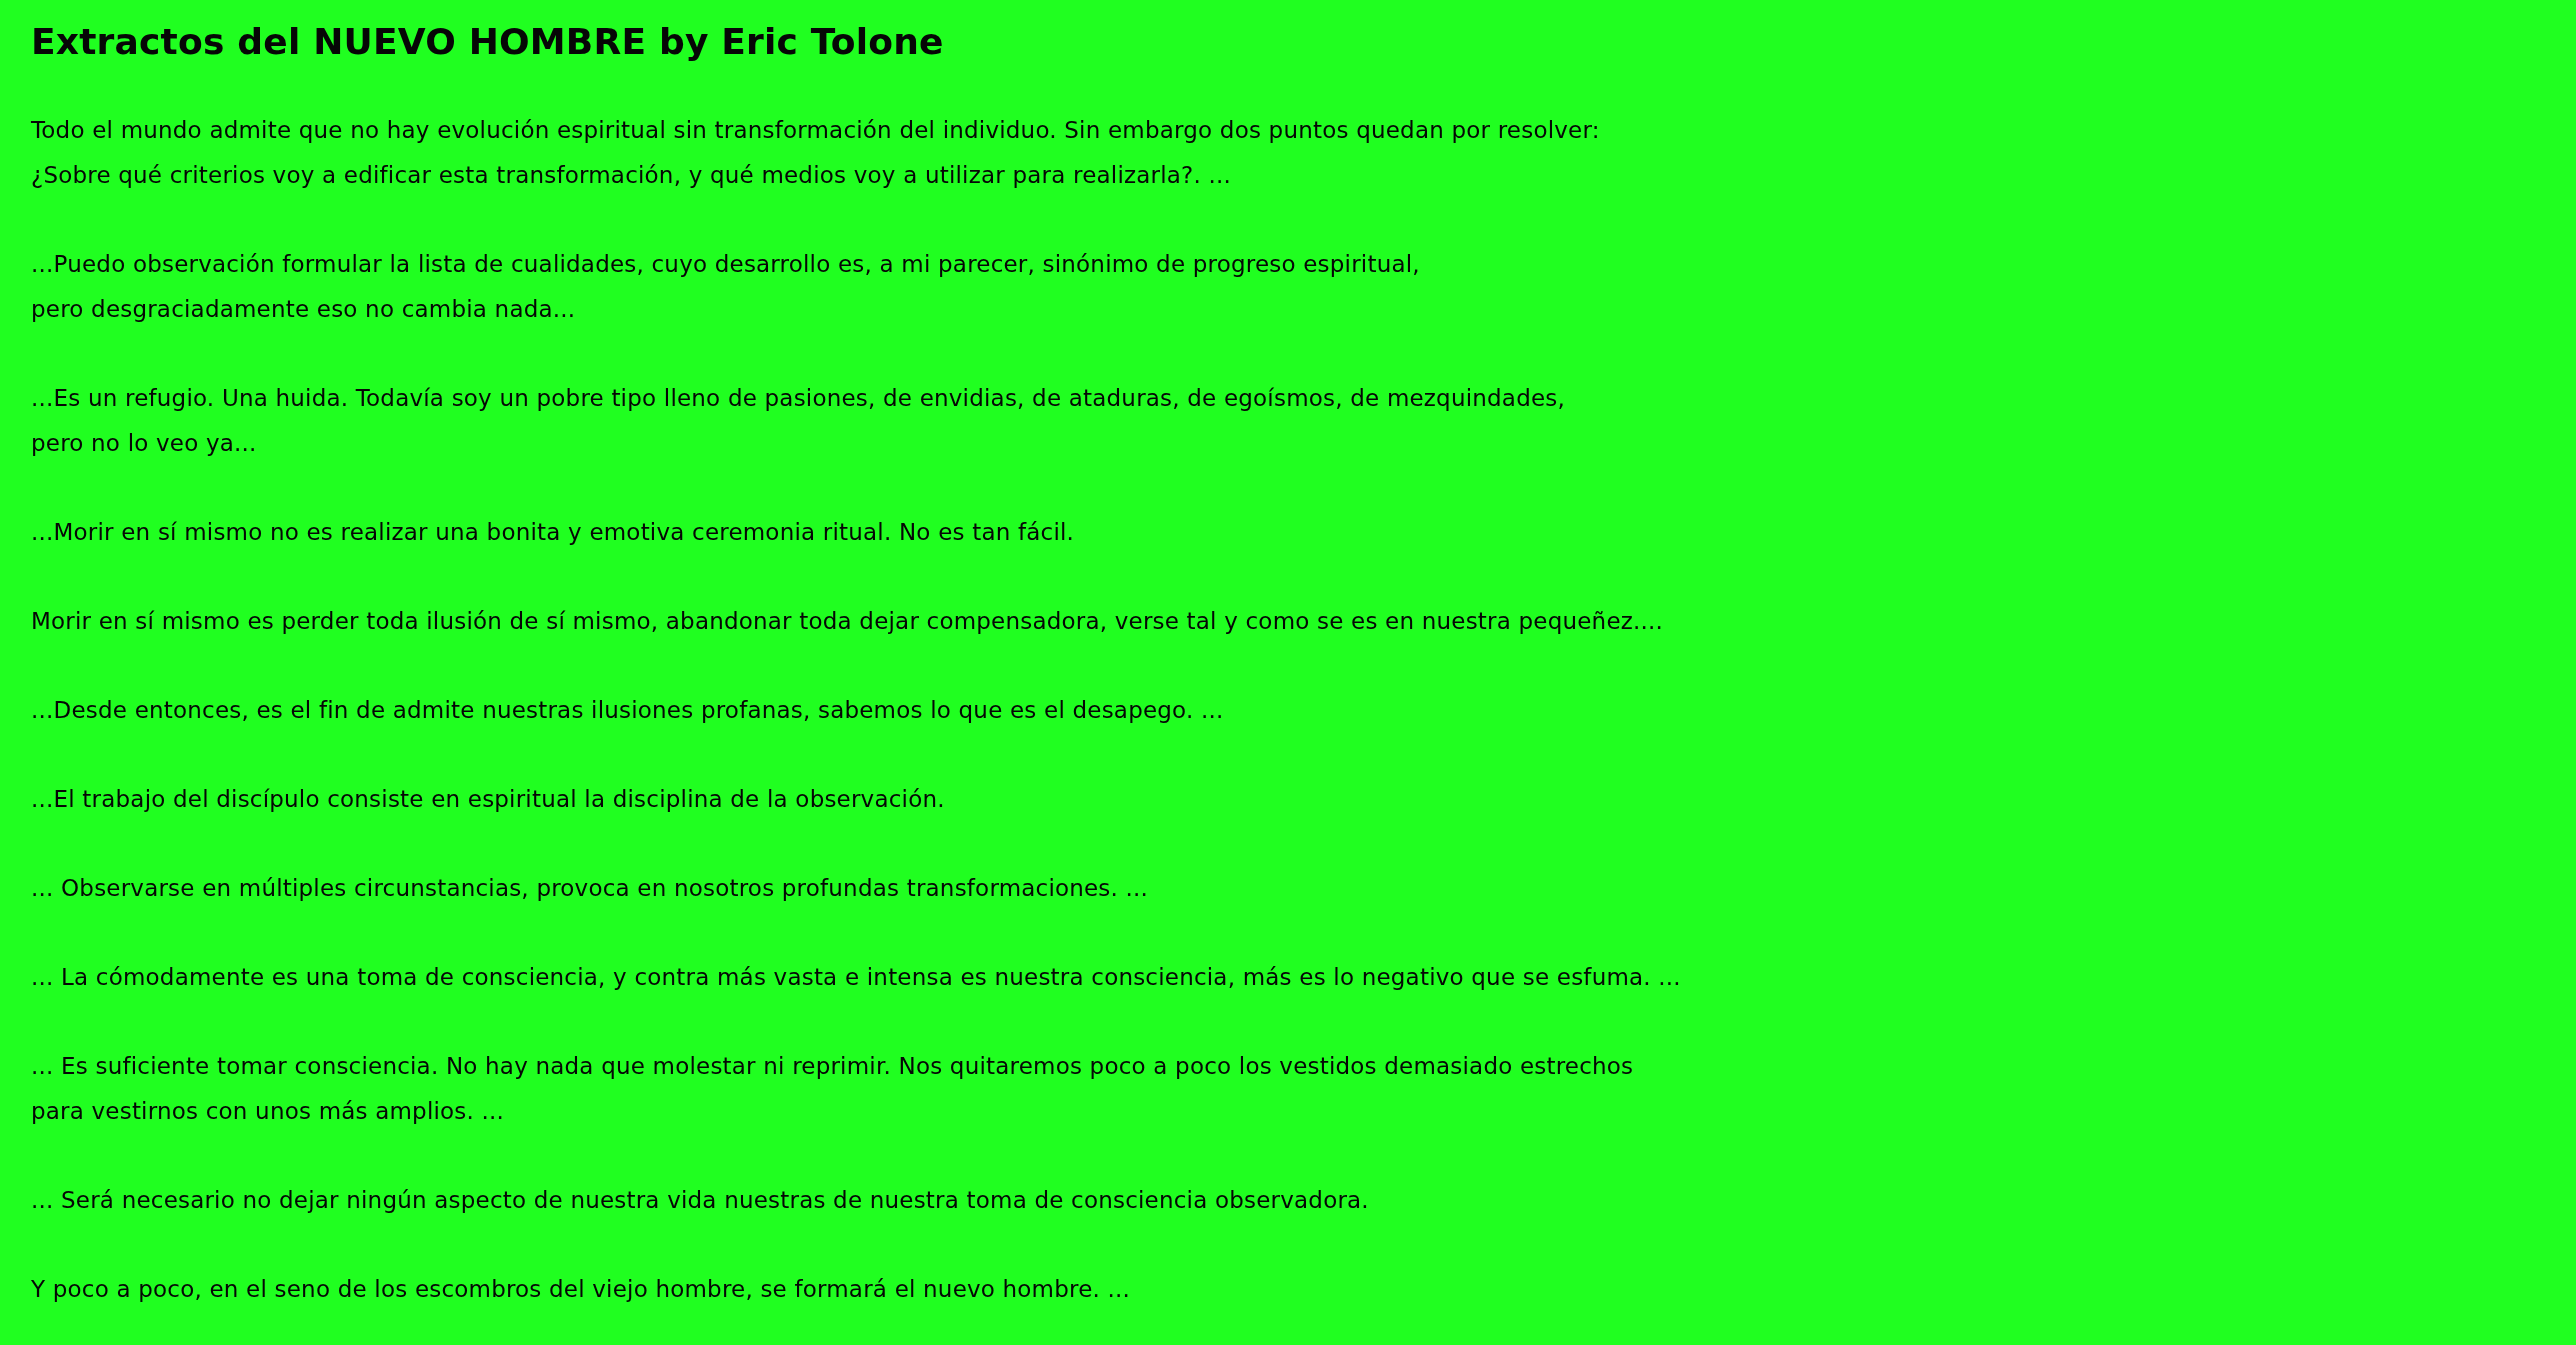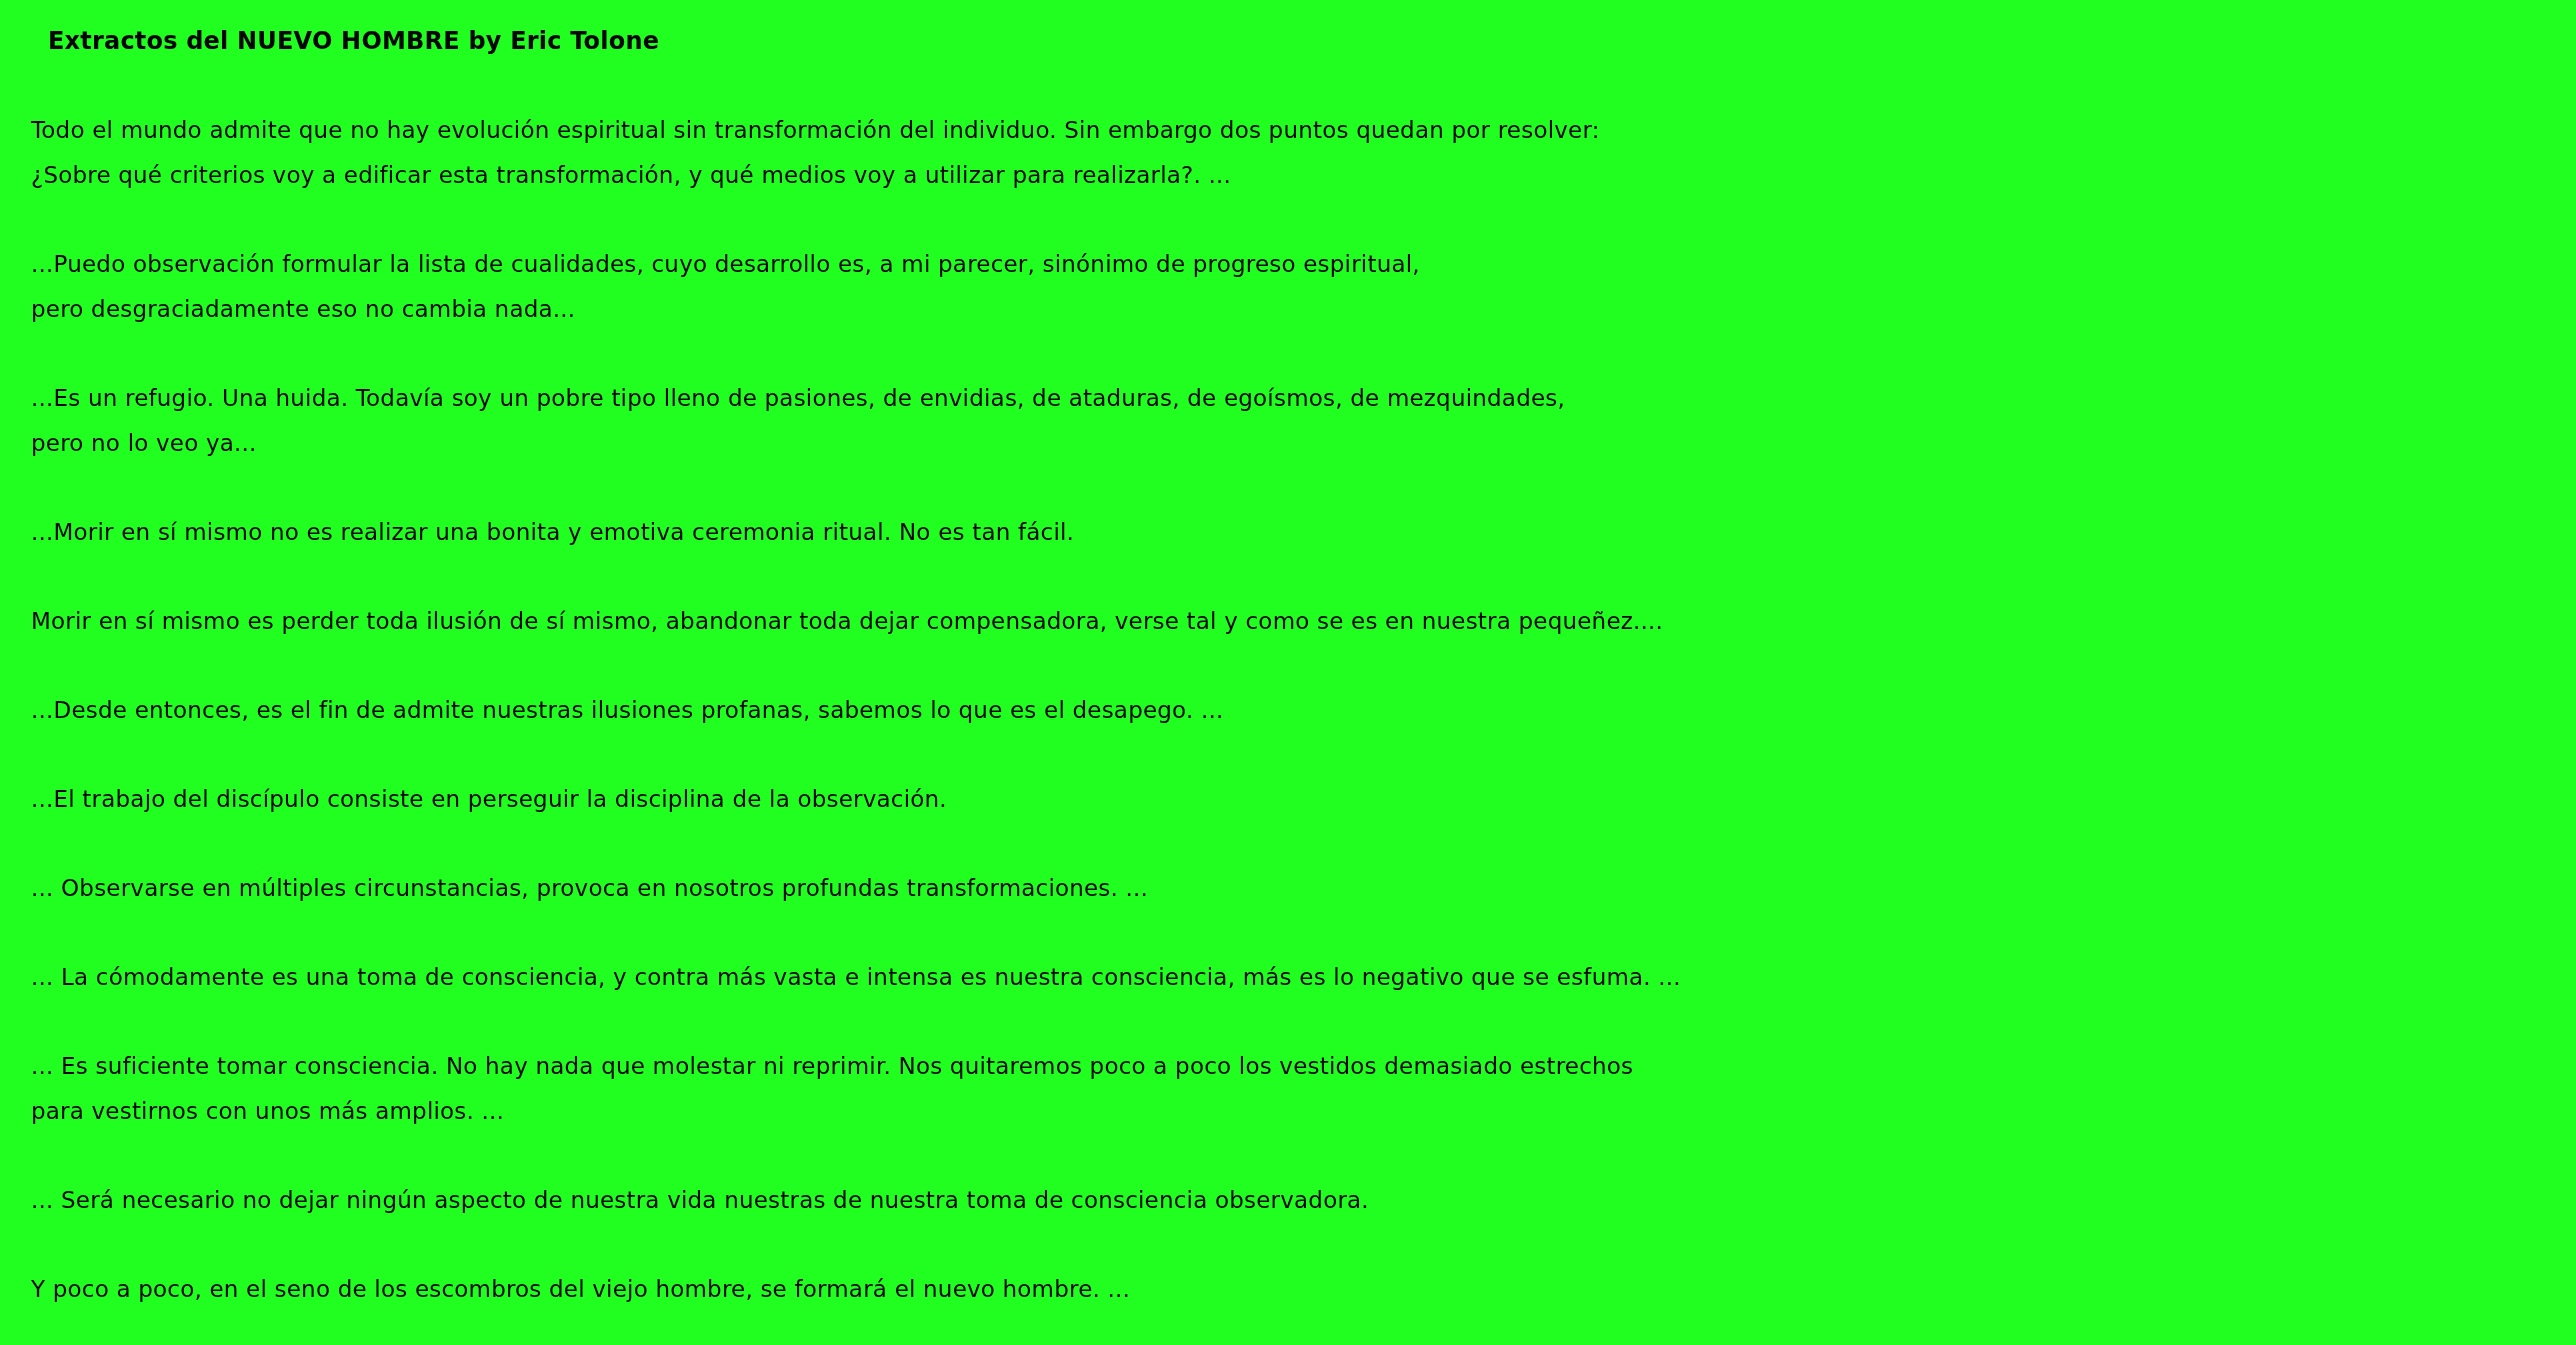--- a/index.html
+++ b/index.html
@@ -8,24 +8,24 @@
   }
   body {
     width: 2576px;
     height: 1346px;
     box-sizing: border-box;
     padding: 18.7px 31px 0 31px;
     overflow: hidden;
     font-family: "DejaVu Sans", "Liberation Sans", sans-serif;
   }
   .page-title {
-    font-size: 24px;
+    font-size: 36px;
     font-weight: bold;
     line-height: 45px;
-    margin: 0 0 44px 17px;
+    margin: 0 0 44px 0;
     letter-spacing: 0.2px;
   }
   .para {
     font-size: 23px;
     font-weight: 400;
     line-height: 45px;
     margin: 0 0 44px 0;
     white-space: pre-line;
     letter-spacing: 0.2px;
   }
@@ -37,20 +37,20 @@
 
 <p class="para">Todo el mundo admite que no hay evolución espiritual sin transformación del individuo. Sin embargo dos puntos quedan por resolver:
 ¿Sobre qué criterios voy a edificar esta transformación, y qué medios voy a utilizar para realizarla?. ...</p>
 <p class="para">...Puedo observación formular la lista de cualidades, cuyo desarrollo es, a mi parecer, sinónimo de progreso espiritual,
 pero desgraciadamente eso no cambia nada...</p>
 <p class="para">...Es un refugio. Una huida. Todavía soy un pobre tipo lleno de pasiones, de envidias, de ataduras, de egoísmos, de mezquindades,
 pero no lo veo ya...</p>
 <p class="para">...Morir en sí mismo no es realizar una bonita y emotiva ceremonia ritual. No es tan fácil.</p>
 <p class="para">Morir en sí mismo es perder toda ilusión de sí mismo, abandonar toda dejar compensadora, verse tal y como se es en nuestra pequeñez....</p>
 <p class="para">...Desde entonces, es el fin de admite nuestras ilusiones profanas, sabemos lo que es el desapego. ...</p>
-<p class="para">...El trabajo del discípulo consiste en perseguir la disciplina de la observación.</p>
+<p class="para">...El trabajo del discípulo consiste en espiritual la disciplina de la observación.</p>
 <p class="para">... Observarse en múltiples circunstancias, provoca en nosotros profundas transformaciones. ...</p>
 <p class="para">... La cómodamente es una toma de consciencia, y contra más vasta e intensa es nuestra consciencia, más es lo negativo que se esfuma. ...</p>
 <p class="para">... Es suficiente tomar consciencia. No hay nada que molestar ni reprimir. Nos quitaremos poco a poco los vestidos demasiado estrechos
 para vestirnos con unos más amplios. ...</p>
 <p class="para">... Será necesario no dejar ningún aspecto de nuestra vida nuestras de nuestra toma de consciencia observadora.</p>
 <p class="para">Y poco a poco, en el seno de los escombros del viejo hombre, se formará el nuevo hombre. ...</p>
 
 
 </body></html>

